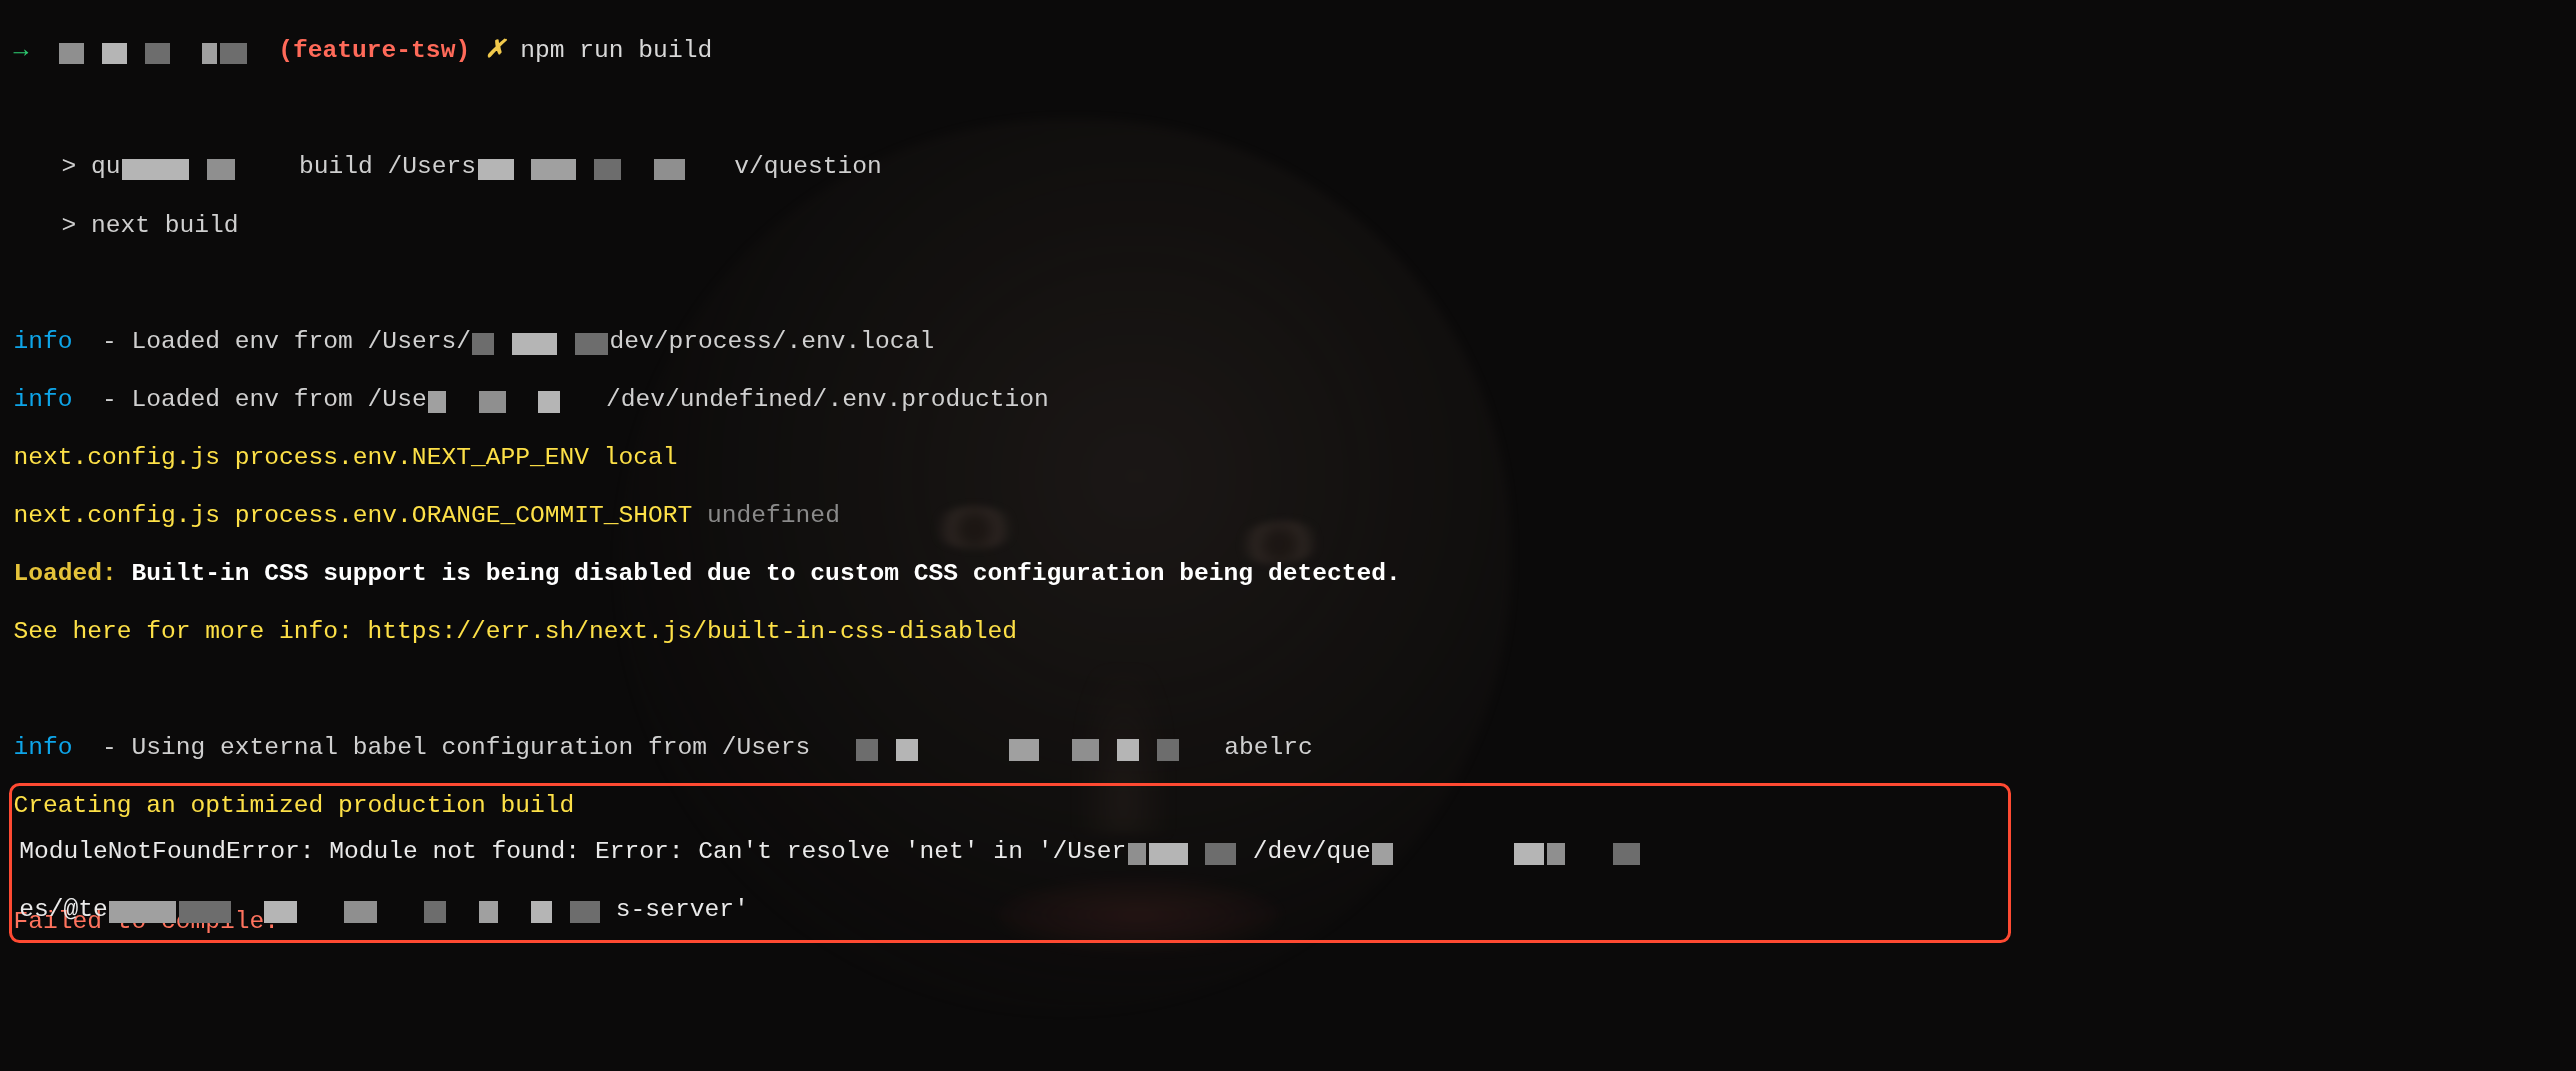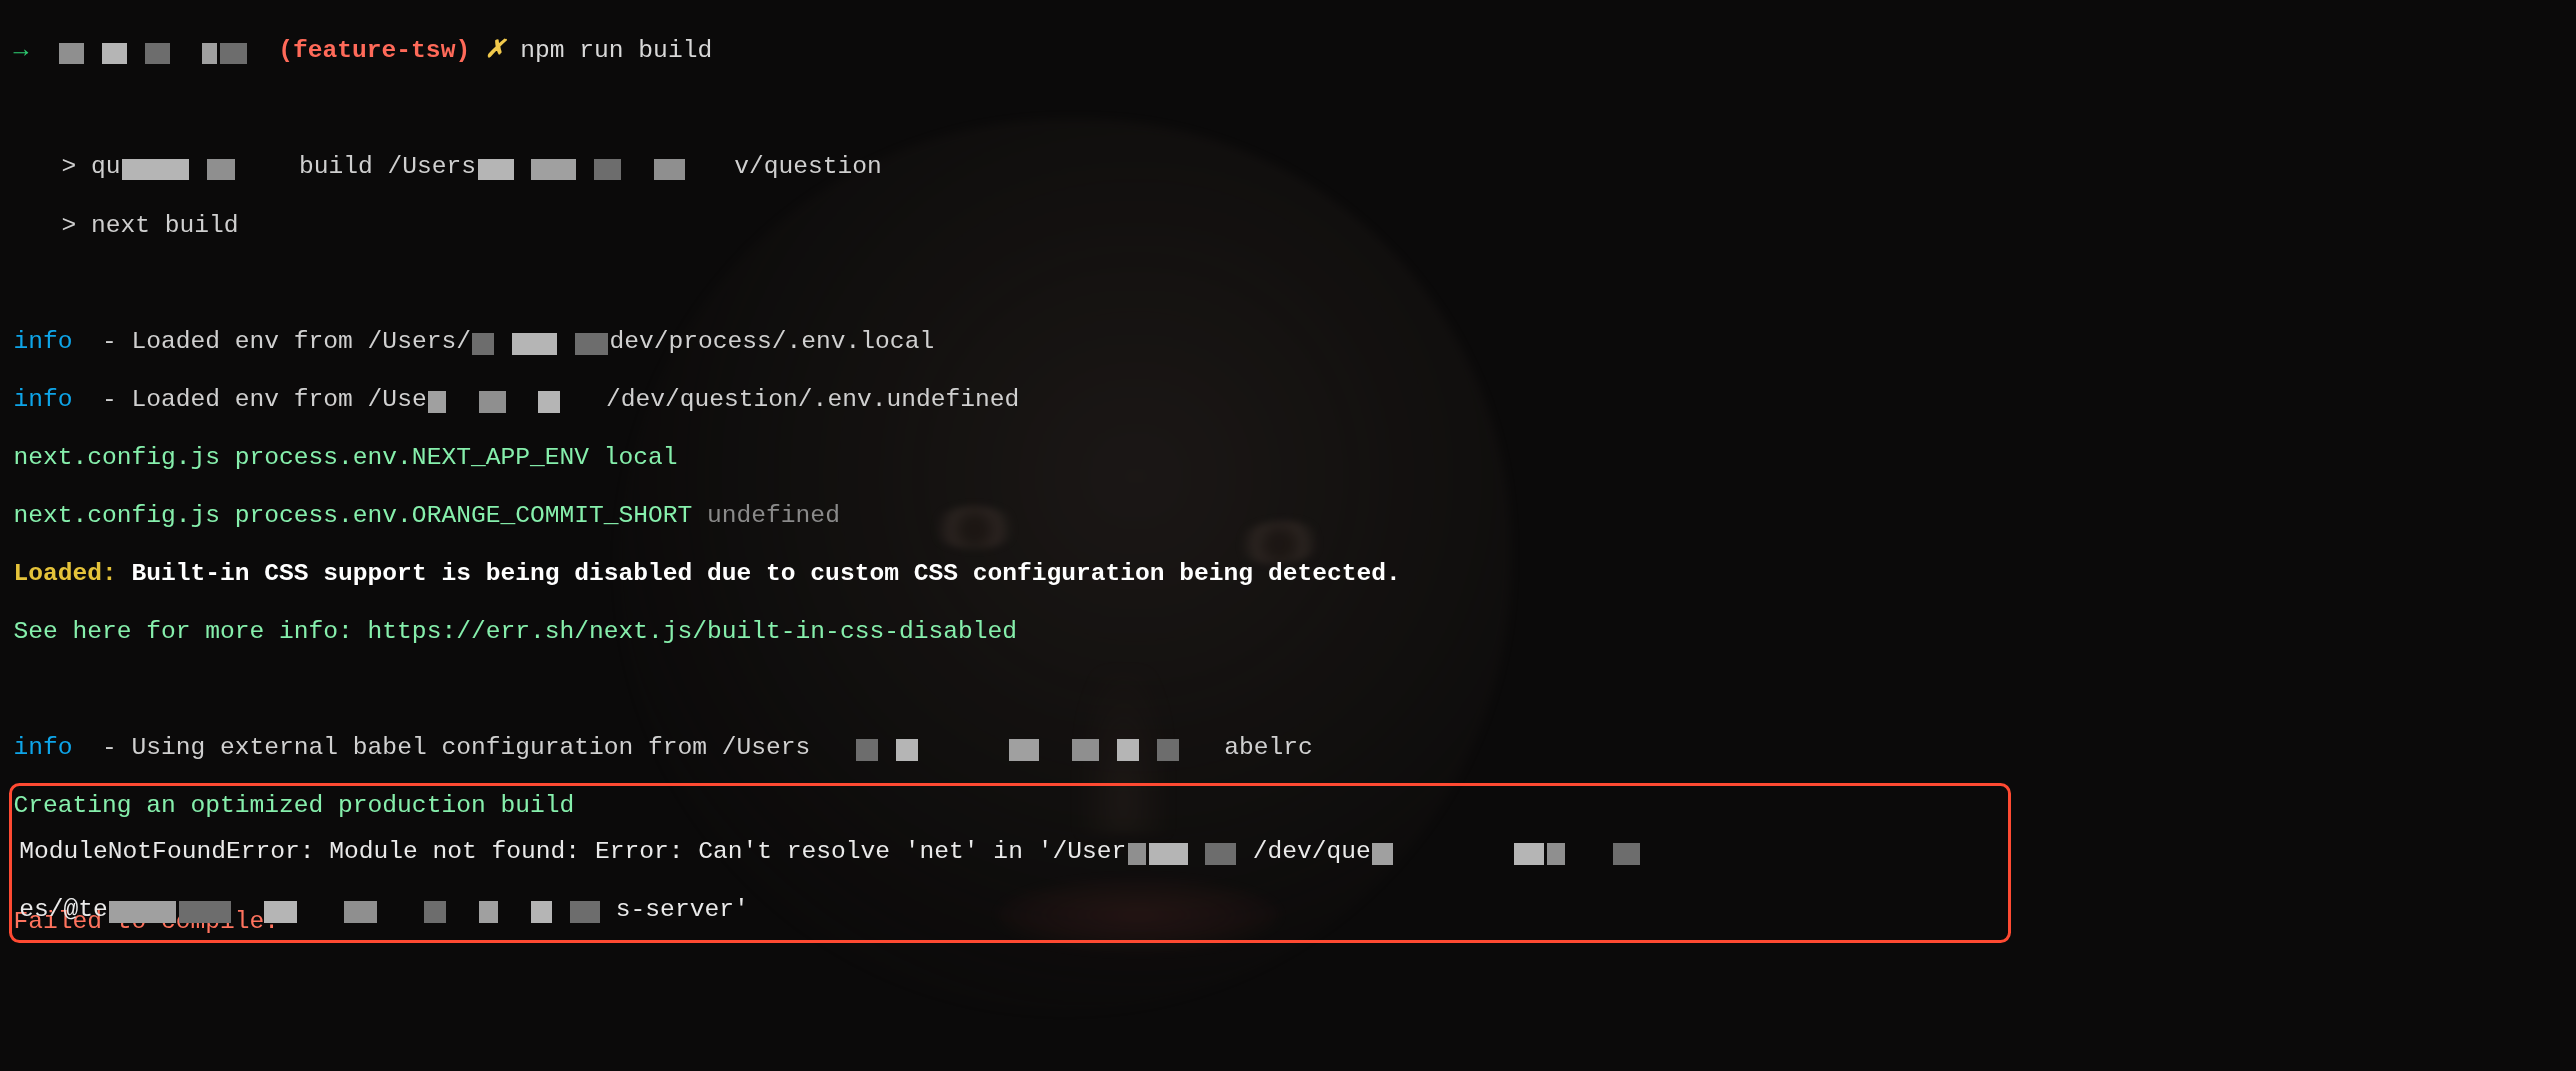--- a/index.html
+++ b/index.html
@@ -25,21 +25,21 @@
   .arrow { color: #2ecc71; font-weight: bold; }
   .branch { color: #ff6a59; font-weight: bold; margin-top: 29px; }
   .prompt-symbol { color: #f1c94c; font-style: italic; font-weight: bold; }
   .cmd { color: #d8d8d8; }
   .gt { color: #cfcfcf; margin-left: 48px; }
   .info { color: #0ea5e9; }
   .msg { color: #d0d0d0; }
   .undef { color: #8a8a8a; }
   .warn { color: #e5c33a; font-weight: bold; }
   .warn-msg { color: #ffffff; font-weight: bold; }
-  .plain { color: #86efac; }
+  .plain { color: #fde047; }
   .fail { color: #ff735e; }
   .redact {
     display: inline-block;
     vertical-align: text-bottom;
     height: 0.88em;
     margin: 0 1.5px;
   }
   .rg1 { background: #8f8f8f; }
   .rg2 { background: #b5b5b5; }
   .rg3 { background: #6d6d6d; }
@@ -119,21 +119,21 @@
 <div class="nose"></div>
 <div class="lips"></div>
 
 <div class="terminal">
 <span class="line"><span class="arrow">→</span>  <span class="redact rg1" style="width:25px"></span> <span class="redact rg2" style="width:25px"></span> <span class="redact rg3" style="width:25px"></span>  <span class="redact rg4" style="width:15px"></span><span class="redact rg3" style="width:27px"></span>  <span class="branch">(feature-tsw)</span> <span class="prompt-symbol">✗</span> <span class="cmd">npm run build</span></span>
 <span class="line"></span>
 <span class="line"><span class="gt">&gt; qu</span><span class="redact rg2" style="width:67px"></span> <span class="redact rg1" style="width:28px"></span><span class="gt"> build /Users</span><span class="redact rg2" style="width:36px"></span> <span class="redact rg4" style="width:45px"></span> <span class="redact rg3" style="width:27px"></span>  <span class="redact rg1" style="width:31px"></span><span class="gt">v/question</span></span>
 <span class="line"><span class="gt">&gt; next build</span></span>
 <span class="line"></span>
 <span class="line"><span class="info">info</span><span class="msg">  - Loaded env from /Users/</span><span class="redact rg3" style="width:22px"></span> <span class="redact rg2" style="width:45px"></span> <span class="redact rg3" style="width:33px"></span><span class="msg">dev/process/.env.local</span></span>
-<span class="line"><span class="info">info</span><span class="msg">  - Loaded env from /Use</span><span class="redact rg4" style="width:18px"></span>  <span class="redact rg1" style="width:27px"></span>  <span class="redact rg2" style="width:22px"></span>   <span class="msg">/dev/question/.env.undefined</span></span>
+<span class="line"><span class="info">info</span><span class="msg">  - Loaded env from /Use</span><span class="redact rg4" style="width:18px"></span>  <span class="redact rg1" style="width:27px"></span>  <span class="redact rg2" style="width:22px"></span>   <span class="msg">/dev/undefined/.env.production</span></span>
 <span class="line"><span class="plain">next.config.js process.env.NEXT_APP_ENV local</span></span>
 <span class="line"><span class="plain">next.config.js process.env.ORANGE_COMMIT_SHORT </span><span class="undef">undefined</span></span>
 <span class="line"><span class="warn">Loaded:</span><span class="warn-msg"> Built-in CSS support is being disabled due to custom CSS configuration being detected.</span></span>
 <span class="line"><span class="plain">See here for more info: https://err.sh/next.js/built-in-css-disabled</span></span>
 <span class="line"></span>
 <span class="line"><span class="info">info</span><span class="msg">  - Using external babel configuration from /Users</span>   <span class="redact rg3" style="width:22px"></span> <span class="redact rg2" style="width:22px"></span>      <span class="redact rg4" style="width:30px"></span>  <span class="redact rg1" style="width:27px"></span> <span class="redact rg2" style="width:22px"></span> <span class="redact rg3" style="width:22px"></span>   <span class="msg">abelrc</span></span>
 <span class="line"><span class="plain">Creating an optimized production build</span></span>
 <span class="line"></span>
 <span class="line"><span class="fail">Failed to compile.</span></span>
 </div>

